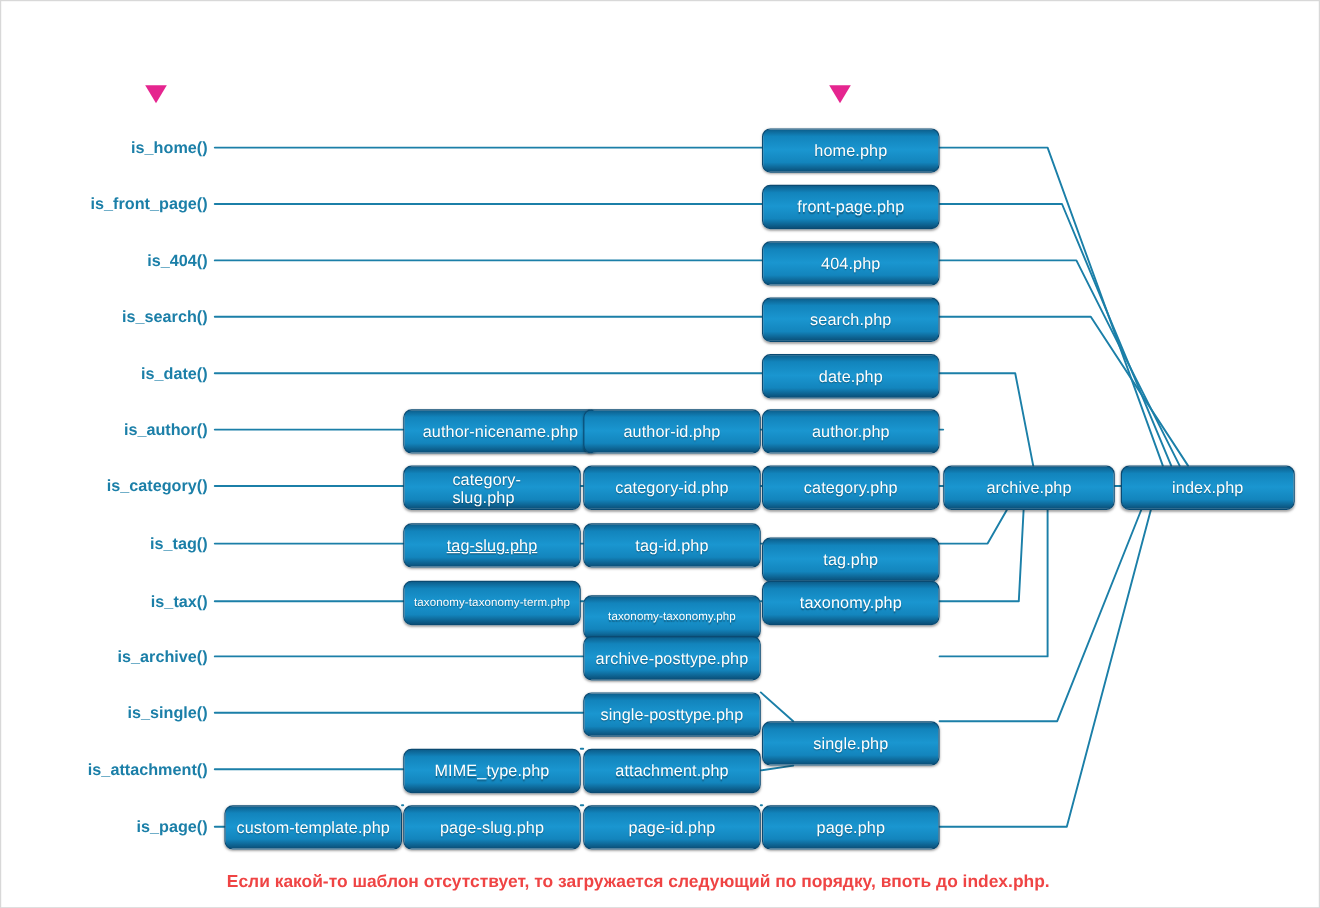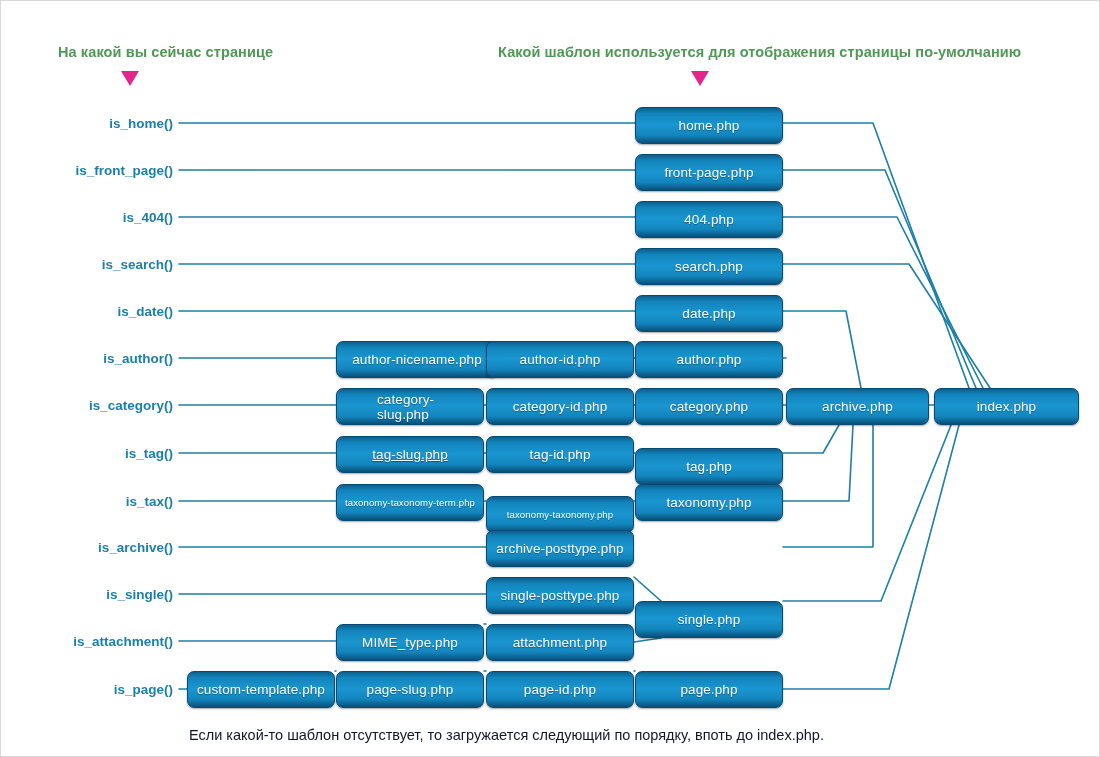--- a/index.html
+++ b/index.html
@@ -23,23 +23,23 @@
     font-size:14.5px;
     font-weight:600;
     letter-spacing:.1px;
     white-space:nowrap;
   }
   #heading-left{left:57px;top:43px;}
   #heading-right{left:497px;top:43px;}
   .caption{
     position:absolute;
     left:188px;top:726px;
-    color:#0f172a;
+    color:#ef4444;
     font-size:14.5px;
-    font-weight:400;
+    font-weight:700;
     white-space:nowrap;
   }
   
   .arrow-down{
     position:absolute;
     width:0;height:0;
     border-left:9px solid transparent;
     border-right:9px solid transparent;
     border-top:15px solid #e5258f;
   }
@@ -81,23 +81,21 @@
   }
   .tbox.small{font-size:9.6px;}
   
   #wires{position:absolute;left:0;top:0;width:1100px;height:757px;z-index:2;}
 </style>
 </head>
 <body>
 
 <div id="stage">
 
-  <div class="heading" id="heading-left">На какой вы сейчас странице</div>
-
-  <div class="heading" id="heading-right">Какой шаблон используется для отображения страницы по-умолчанию</div>
+
 
   <div class="arrow-down" id="arrow-left"></div>
 
   <div class="arrow-down" id="arrow-right"></div>
 
   <svg id="wires" viewBox="0 0 1100 757" xmlns="http://www.w3.org/2000/svg">
       <path d="M178 122 H634" fill="none" stroke="#1b7fa8" stroke-width="1.6" stroke-linejoin="round" stroke-linecap="round"></path>
       <path d="M178 169 H634" fill="none" stroke="#1b7fa8" stroke-width="1.6" stroke-linejoin="round" stroke-linecap="round"></path>
       <path d="M178 216 H634" fill="none" stroke="#1b7fa8" stroke-width="1.6" stroke-linejoin="round" stroke-linecap="round"></path>
       <path d="M178 263 H634" fill="none" stroke="#1b7fa8" stroke-width="1.6" stroke-linejoin="round" stroke-linecap="round"></path>

